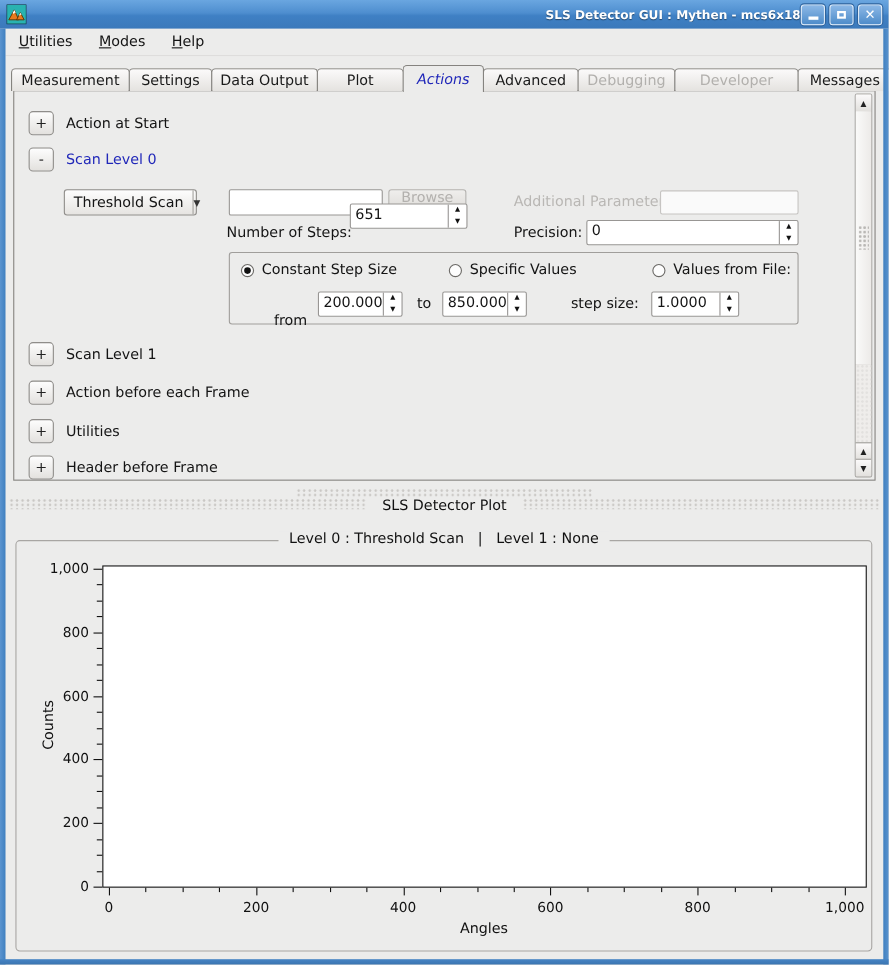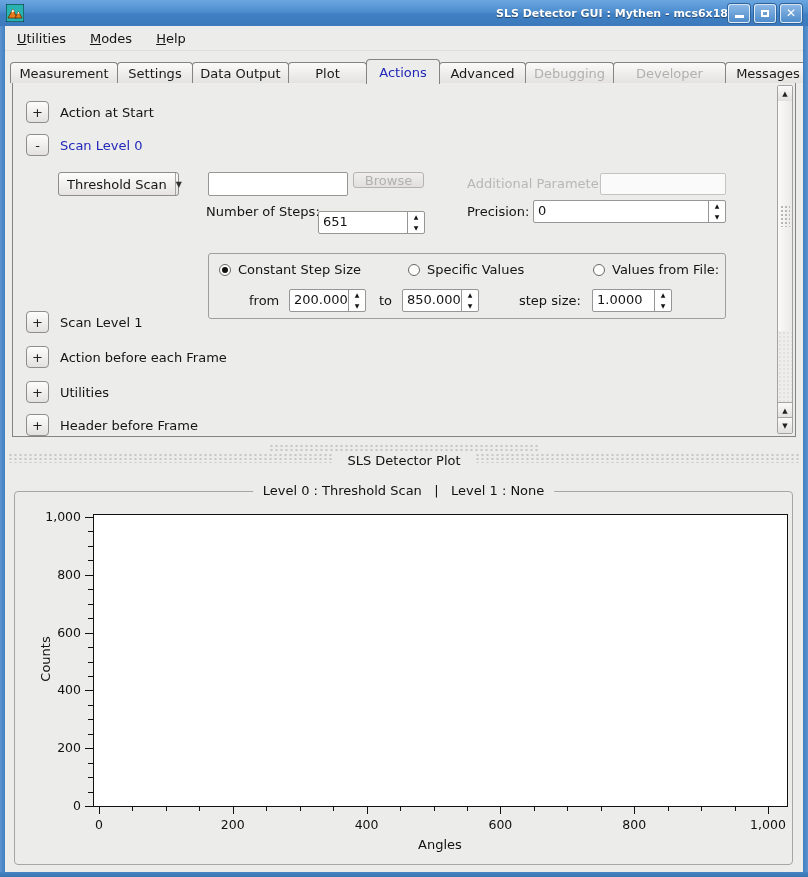--- a/index.html
+++ b/index.html
@@ -30,21 +30,21 @@
     border-bottom:1px solid #dedddc;display:flex;align-items:center;padding-left:12px;box-sizing:border-box;}
   .menu-item{display:inline-block;font-size:13px;color:#141414;margin-right:24px;cursor:pointer;}
   .menu-item::first-letter{text-decoration:underline;}
   
   .tabbar{position:absolute;left:10px;top:59px;height:24px;display:flex;align-items:flex-end;z-index:3;}
   .tab{box-sizing:border-box;height:21px;border:1px solid #85837f;border-bottom:none;
     border-radius:4px 4px 0 0;background:linear-gradient(180deg,#fbfafa,#e4e2df);
     font-size:13px;color:#1a1a1a;display:flex;align-items:center;justify-content:center;
     margin-left:-1px;cursor:pointer;position:relative;}
   .tab:first-child{margin-left:0;text-align:right;}
-  .tab.selected{height:25px;background:#ececeb;color:#2128b9;margin-bottom:-1px;z-index:4;}
+  .tab.selected{height:25px;background:#ececeb;color:#2128b9;margin-bottom:-1px;z-index:4;font-style:italic;}
   .tab.disabled{color:#b2b0ad;cursor:default;}
   .tw0{width:108px}.tw1{width:76px}.tw2{width:97px}.tw3{width:79px}.tw4{width:74px}
   .tw5{width:87px}.tw6{width:89px}.tw7{width:113px}.tw8{width:86px}
   
   .tabpane{position:absolute;left:12px;top:82px;width:784px;height:355px;background:#ececeb;
     border:1px solid #85837f;box-sizing:border-box;z-index:2;}
   .exp-row{position:absolute;display:flex;align-items:center;height:22px;}
   .exp-btn{width:21px;height:20px;border:1px solid #8f8d8a;border-radius:4px;
     background:linear-gradient(180deg,#fdfdfd,#e3e1de);font-size:13px;color:#222;
     display:flex;align-items:center;justify-content:center;cursor:pointer;margin-right:11px;}
@@ -173,52 +173,52 @@
     </div>
 
     <input class="ctl tfield" style="left: 195px; top: 89px; width: 140px; height: 24px;" type="text" value="">
 
     <div class="ctl btn" style="left:340px;top:89px;width:71px;height:16px;">Browse</div>
 
     <span class="flabel disabled" style="left:454px;top:93px;">Additional Parameter:</span>
     <input class="ctl tfield disabled" style="left: 587px; top: 90px; width: 126px; height: 22px;" type="text" value="">
 
     <span class="flabel" style="left:193px;top:121px;">Number of Steps:</span>
-    <div class="ctl spin" style="left:305px;top:128px;width:107px;height:23px;">
+    <div class="ctl spin" style="left:305px;top:102px;width:107px;height:23px;">
       <span class="val">651</span>
       <span class="arrows">
           <span>▲</span>
           <span>▼</span>
         </span>
     </div>
 
     <span class="flabel" style="left:454px;top:121px;">Precision:</span>
     <div class="ctl spin" style="left:520px;top:117px;width:193px;height:23px;">
       <span class="val">0</span>
       <span class="arrows">
           <span>▲</span>
           <span>▼</span>
         </span>
     </div>
 
-    <div class="groupbox" style="left:195px;top:146px;width:518px;height:66px;margin-top:24px;">
+    <div class="groupbox" style="left:195px;top:146px;width:518px;height:66px;">
       <div class="radio checked" style="left:10px;top:8px;">
         <span class="circle"></span>
         <span class="rlabel">Constant Step Size</span>
       </div>
       <div class="radio" style="left:199px;top:8px;">
         <span class="circle"></span>
         <span class="rlabel">Specific Values</span>
       </div>
       <div class="radio" style="left:384px;top:8px;">
         <span class="circle"></span>
         <span class="rlabel">Values from File:</span>
       </div>
 
-      <span class="flabel" style="left:40px;top:39px;">from</span>
+      <span class="flabel" style="left:40px;top:54px;">from</span>
       <div class="ctl spin" style="left:80px;top:35px;width:77px;height:23px;">
         <span class="val">200.0000</span>
         <span class="arrows">
             <span>▲</span>
             <span>▼</span>
           </span>
       </div>
       <span class="flabel" style="left:170px;top:39px;">to</span>
       <div class="ctl spin" style="left:193px;top:35px;width:77px;height:23px;">
         <span class="val">850.0000</span>

